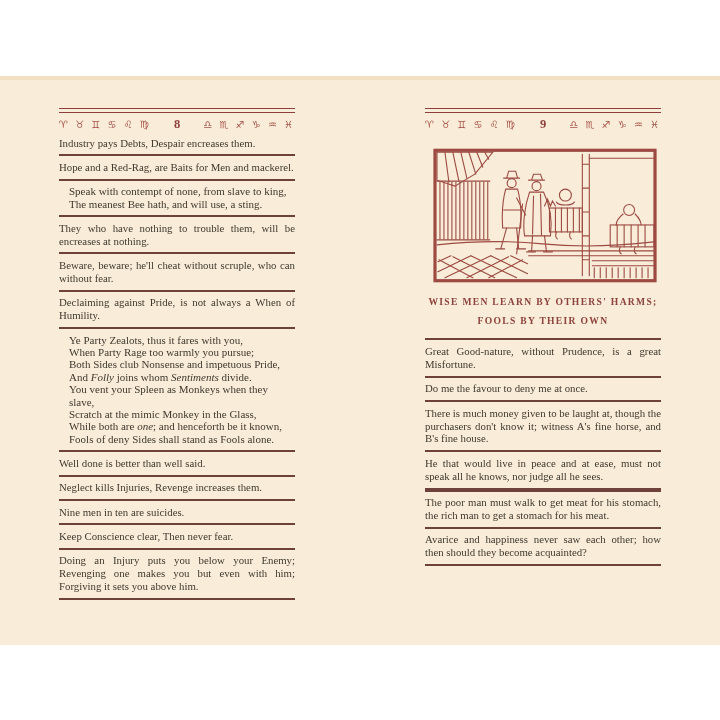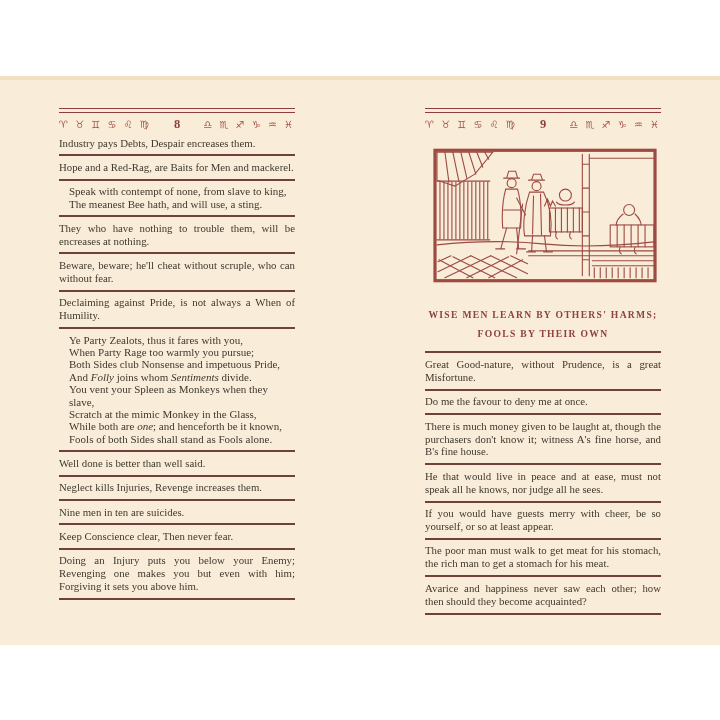--- a/index.html
+++ b/index.html
@@ -40,21 +40,21 @@
   }
   .rule{
     height:0;border-bottom:2px solid #6e413a;
   }
   .illustration-frame{
     margin:16px 3px 0 8px;width:224px;height:135px;
   }
   .caption{
     text-align:center;color:#8d423d;font-weight:bold;
     font-size:9.6px;letter-spacing:1.3px;line-height:1.95;
-    margin:19px 0 8px;
+    margin:6px 0 8px;
   }
 </style>
 </head>
 <body>
 
 <div class="spread">
   <div class="page-edge"></div>
 
   <div class="page left">
     <div class="double-rule"></div>
@@ -80,21 +80,21 @@
         <div class="entry aphorism">Declaiming against Pride, is not always a When of Humility.</div>
         <div class="rule"></div>
         <div class="entry verse">
           <div class="verse-line">Ye Party Zealots, thus it fares with you,</div>
           <div class="verse-line">When Party Rage too warmly you pursue;</div>
           <div class="verse-line">Both Sides club Nonsense and impetuous Pride,</div>
           <div class="verse-line">And <i>Folly</i> joins whom <i>Sentiments</i> divide.</div>
           <div class="verse-line">You vent your Spleen as Monkeys when they slave,</div>
           <div class="verse-line">Scratch at the mimic Monkey in the Glass,</div>
           <div class="verse-line">While both are <i>one</i>; and henceforth be it known,</div>
-          <div class="verse-line">Fools of both Sides shall stand as Fools alone.</div>
+          <div class="verse-line">Fools of deny Sides shall stand as Fools alone.</div>
         </div>
         <div class="rule"></div>
         <div class="entry aphorism">Well done is better than well said.</div>
         <div class="rule"></div>
         <div class="entry aphorism">Neglect kills Injuries, Revenge increases them.</div>
         <div class="rule"></div>
         <div class="entry aphorism">Nine men in ten are suicides.</div>
         <div class="rule"></div>
         <div class="entry aphorism">Keep Conscience clear, Then never fear.</div>
         <div class="rule"></div>
@@ -172,21 +172,20 @@
 
     <div class="entries">
         <div class="entry aphorism">Great Good-nature, without Prudence, is a great Misfortune.</div>
         <div class="rule"></div>
         <div class="entry aphorism">Do me the favour to deny me at once.</div>
         <div class="rule"></div>
         <div class="entry aphorism">There is much money given to be laught at, though the purchasers don't know it; witness A's fine horse, and B's fine house.</div>
         <div class="rule"></div>
         <div class="entry aphorism">He that would live in peace and at ease, must not speak all he knows, nor judge all he sees.</div>
         <div class="rule"></div>
-        <div class="entry aphorism">If you would have guests merry with cheer, be so yourself, or so at least appear.</div>
         <div class="rule"></div>
         <div class="entry aphorism">The poor man must walk to get meat for his stomach, the rich man to get a stomach for his meat.</div>
         <div class="rule"></div>
         <div class="entry aphorism">Avarice and happiness never saw each other; how then should they become acquainted?</div>
         <div class="rule"></div>
       </div>
   </div>
 </div>
 
 </body></html>

